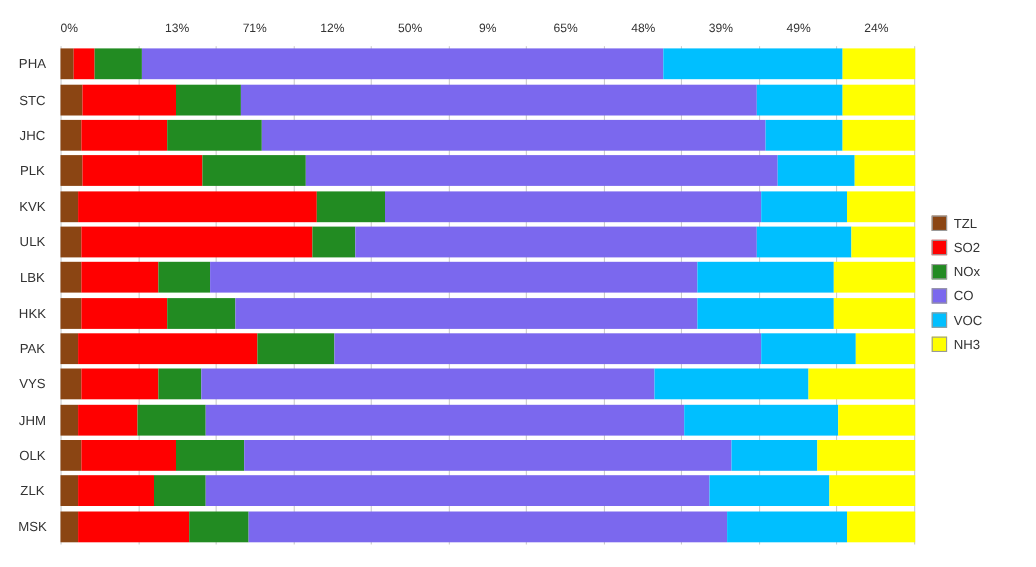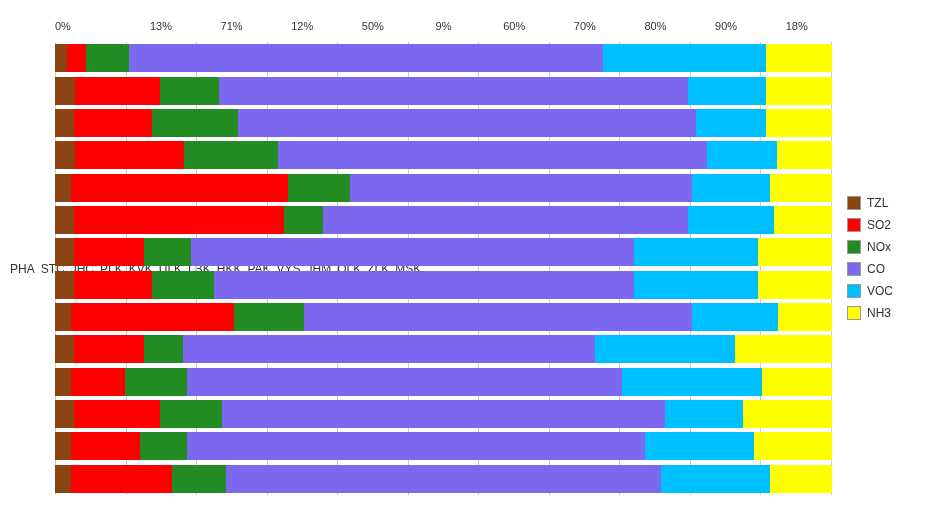--- a/index.html
+++ b/index.html
@@ -43,22 +43,23 @@
       text-align: left;
     }
     .bars-wrapper {
       flex: 1;
       display: flex;
       flex-direction: row;
     }
     .y-labels {
       width: 45px;
       display: flex;
-      flex-direction: row;
+      flex-direction: column;
       justify-content: space-around;
+      align-items: center;
     }
     .y-label {
       font-size: 12px;
       color: #333;
       text-align: right;
       padding-right: 6px;
       display: flex;
       align-items: center;
       justify-content: flex-end;
     }
@@ -126,25 +127,25 @@
 <div class="chart-container">
   <div class="chart-area">
 
     <div class="x-axis-top" id="x-axis-top">
         <div class="x-tick">0%</div>
         <div class="x-tick">13%</div>
         <div class="x-tick">71%</div>
         <div class="x-tick">12%</div>
         <div class="x-tick">50%</div>
         <div class="x-tick">9%</div>
-        <div class="x-tick">60%</div>
-        <div class="x-tick">70%</div>
-        <div class="x-tick">80%</div>
-        <div class="x-tick">90%</div>
-        <div class="x-tick">18%</div>
+        <div class="x-tick">65%</div>
+        <div class="x-tick">48%</div>
+        <div class="x-tick">39%</div>
+        <div class="x-tick">49%</div>
+        <div class="x-tick">24%</div>
       </div>
 
     <div class="bars-wrapper">
       <div class="y-labels" id="y-labels">
           <div class="y-label">PHA</div>
           <div class="y-label">STC</div>
           <div class="y-label">JHC</div>
           <div class="y-label">PLK</div>
           <div class="y-label">KVK</div>
           <div class="y-label">ULK</div>

